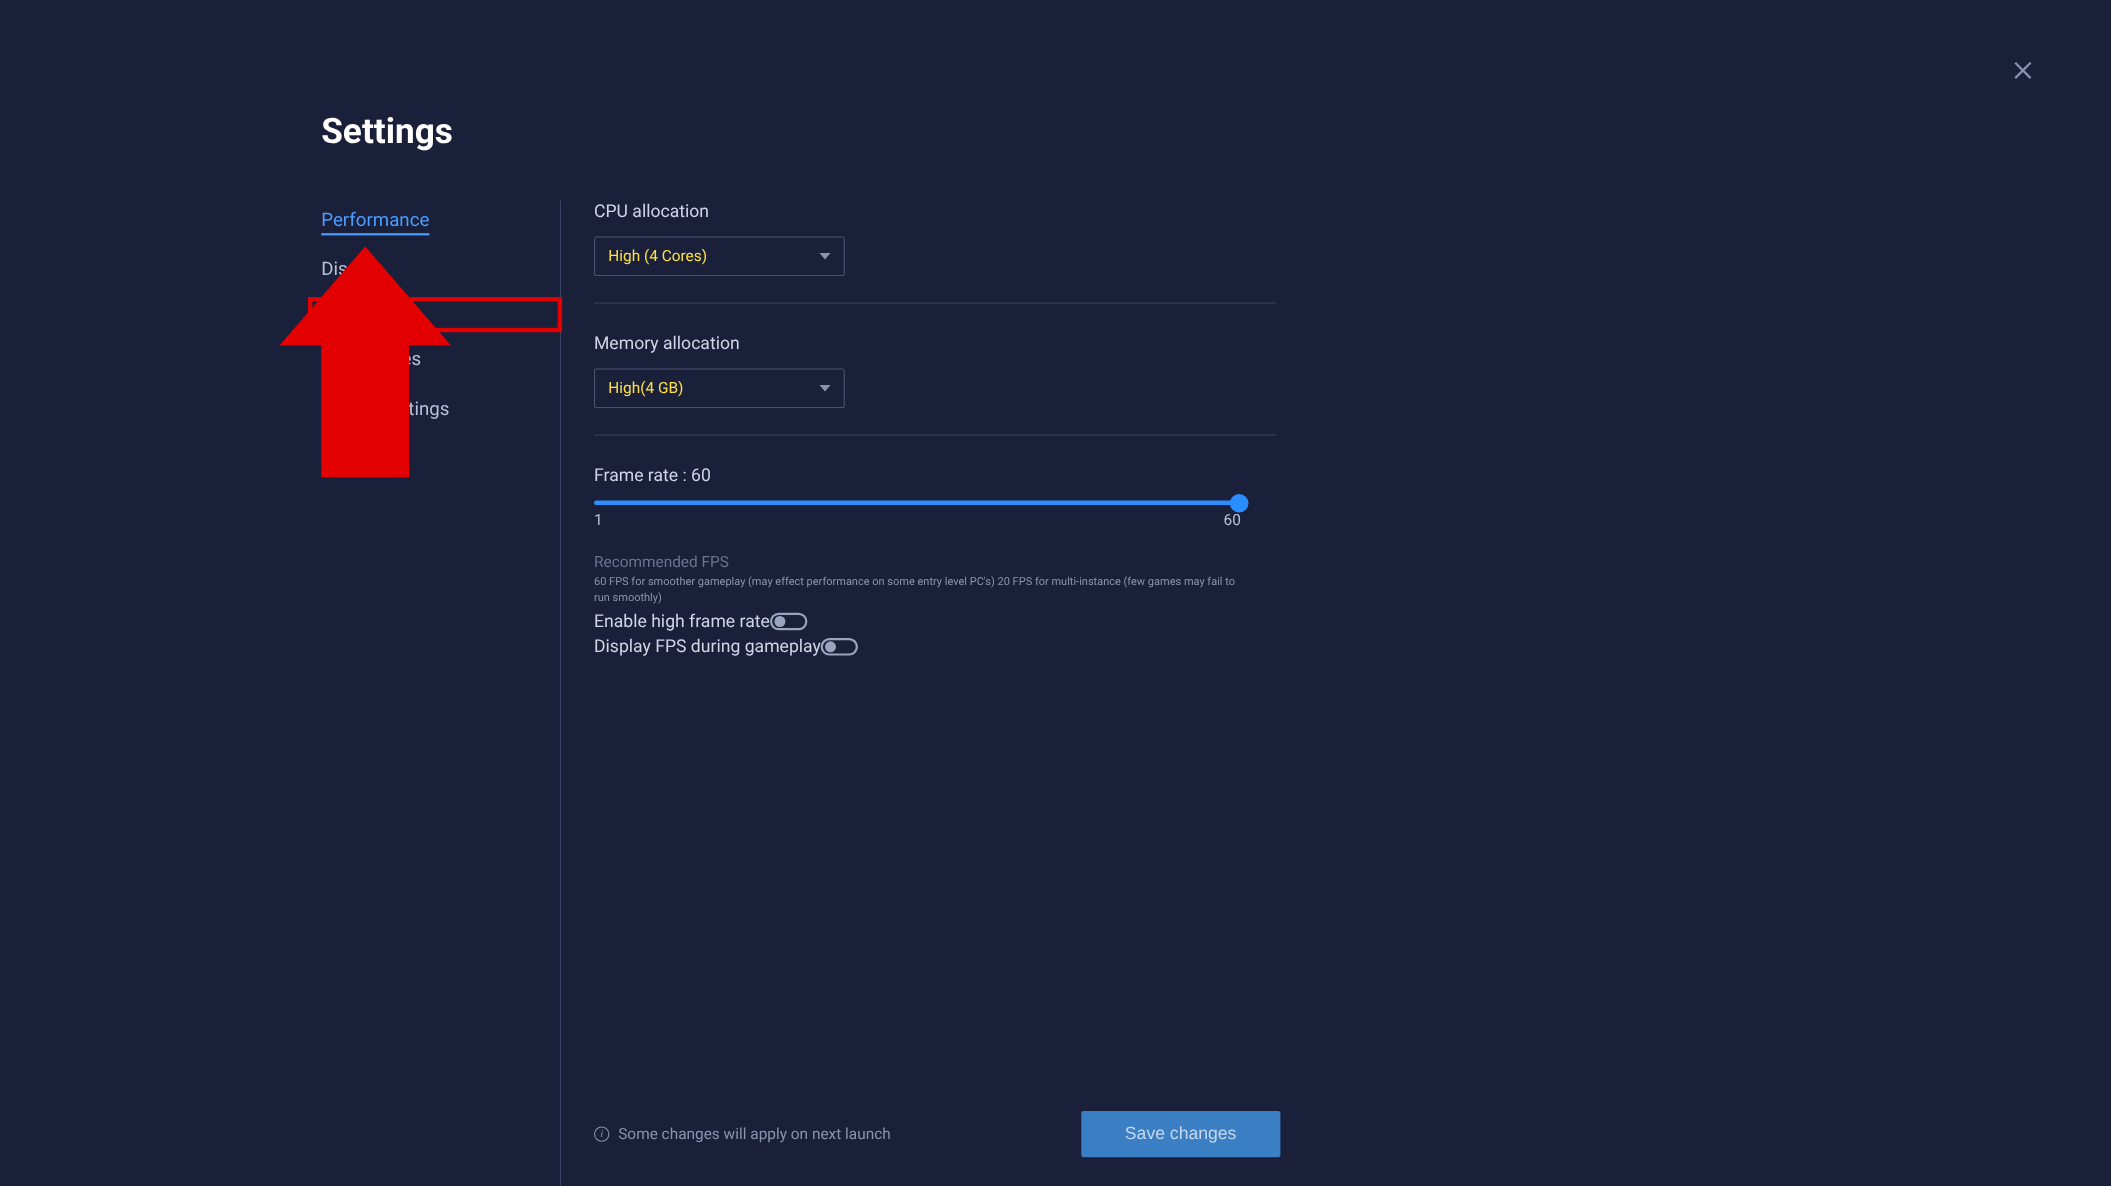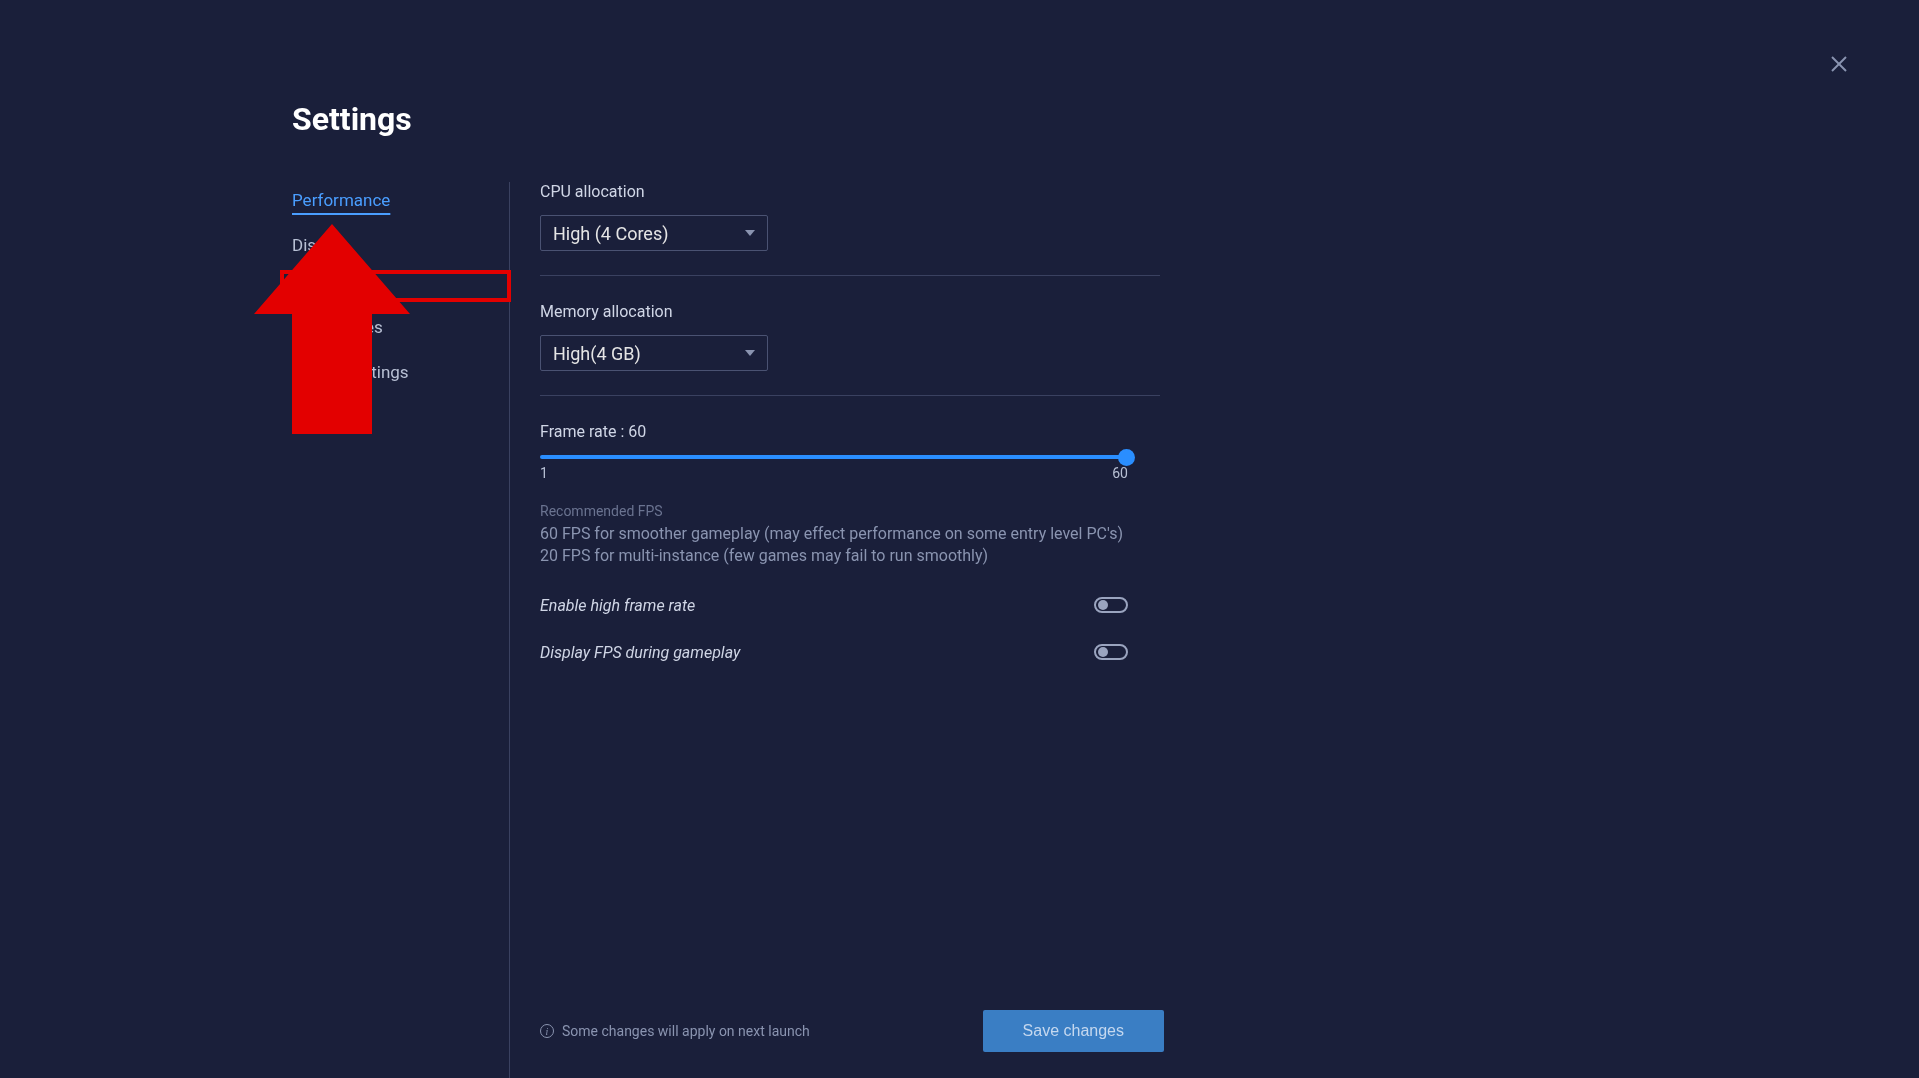--- a/index.html
+++ b/index.html
@@ -83,27 +83,27 @@
       font-size: 16px;
       color: #d0d6e6;
       margin-bottom: 14px;
     }
     .select {
       width: 228px;
       height: 36px;
       background: transparent;
       border: 1px solid #4a5272;
       border-radius: 2px;
-      color: #e5e5e5;
+      color: #fde047;
       padding: 0 12px;
       display: flex;
       align-items: center;
       justify-content: space-between;
       cursor: pointer;
-      font-size: 18px;
+      font-size: 14px;
     }
     .select-arrow {
       width: 0; height: 0;
       border-left: 5px solid transparent;
       border-right: 5px solid transparent;
       border-top: 6px solid #8a94b0;
     }
     .slider-row { margin-top: 4px; }
     .slider-labels { display: flex; justify-content: space-between; font-size: 14px; color: #b8c0d4; margin-top: 6px; }
     .slider-track {
@@ -117,28 +117,26 @@
       position: absolute;
       right: -7px;
       top: -6px;
       width: 17px;
       height: 17px;
       background: #2a8eff;
       border-radius: 50%;
       cursor: pointer;
     }
     .hint-title { font-size: 14px; color: #6a7390; margin-top: 22px; }
-    .hint-body { font-size: 16px; color: #8a94b0; margin-top: 4px; line-height: 1.4; max-width: 590px;}
+    .hint-body { font-size: 10px; color: #8a94b0; margin-top: 4px; line-height: 1.4; max-width: 590px;}
     .toggle-row {
       display: flex;
-      justify-content: space-between;
-      align-items: center;
-      margin-top: 28px;
+      align-items: center;
+      margin-top: 4px;
       max-width: 588px;
-      font-style: italic;
     }
     .toggle-label { font-size: 16px; color: #d0d6e6; }
     .toggle {
       width: 34px;
       height: 16px;
       background: transparent;
       border: 2px solid #9aa4bf;
       border-radius: 10px;
       position: relative;
       cursor: pointer;

